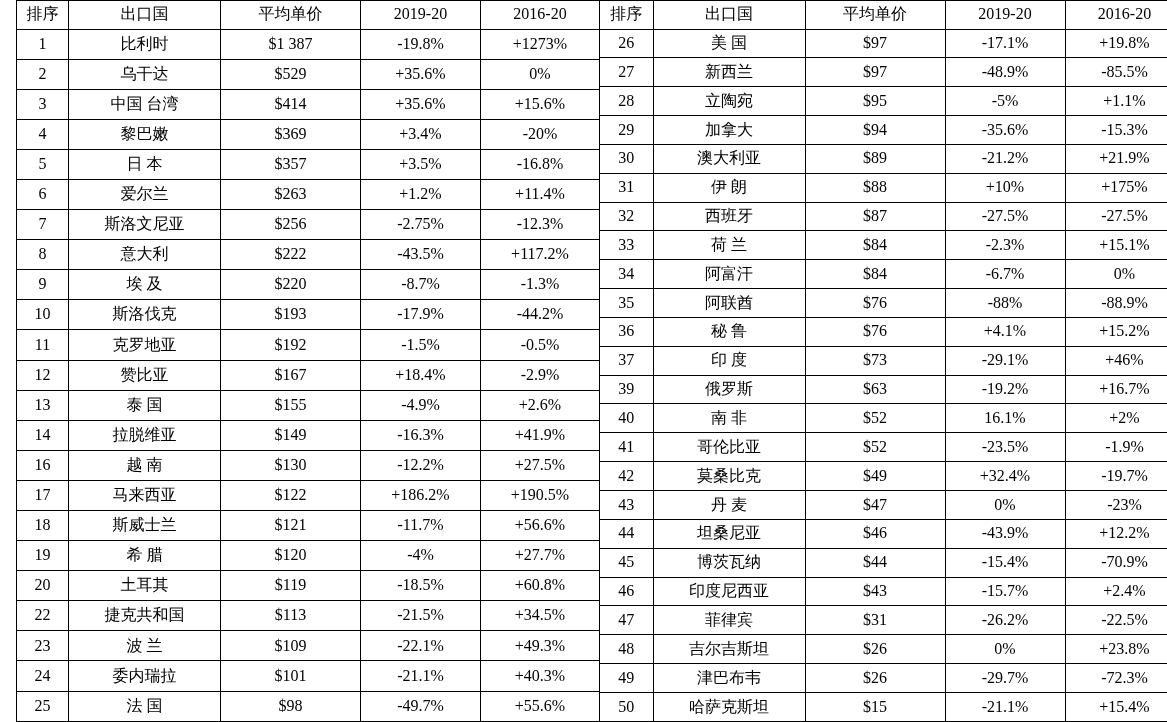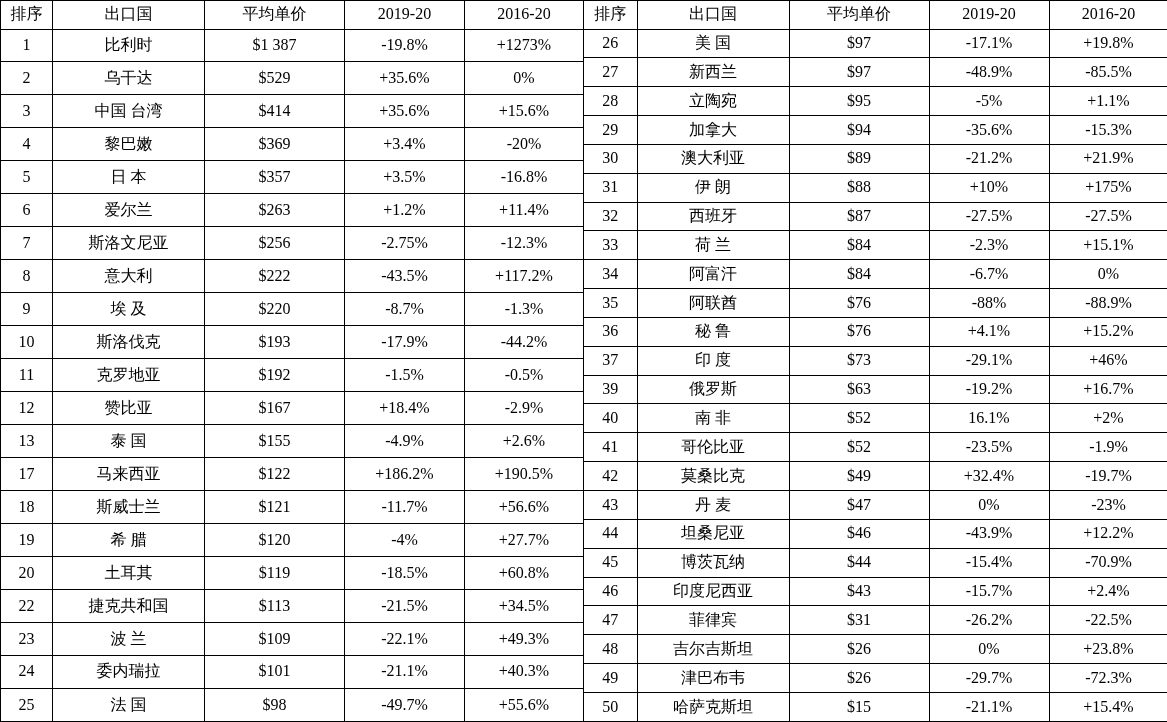--- a/index.html
+++ b/index.html
@@ -14,20 +14,21 @@
     color: #000000;
     overflow: hidden;
   }
   .sheet {
     width: 1021px;
     height: 722px;
     display: flex;
     flex-direction: row;
     align-items: stretch;
     box-sizing: border-box;
+    padding-left: 16px;
   }
   table.rank-table {
     border-collapse: collapse;
     table-layout: fixed;
     width: 583px;
     height: 722px;
     font-size: 16px;
   }
   table.rank-table.right {
     width: 584px;
@@ -180,20 +181,34 @@
           <td>-2.9%</td>
         </tr>
       <tr>
           <td class="rank-cell">13</td>
           <td>泰  国</td>
           <td>$155</td>
           <td>-4.9%</td>
           <td>+2.6%</td>
         </tr>
       <tr>
+          <td class="rank-cell">14</td>
+          <td>拉脱维亚</td>
+          <td>$149</td>
+          <td>-16.3%</td>
+          <td>+41.9%</td>
+        </tr>
+      <tr>
+          <td class="rank-cell">16</td>
+          <td>越  南</td>
+          <td>$130</td>
+          <td>-12.2%</td>
+          <td>+27.5%</td>
+        </tr>
+      <tr>
           <td class="rank-cell">17</td>
           <td>马来西亚</td>
           <td>$122</td>
           <td>+186.2%</td>
           <td>+190.5%</td>
         </tr>
       <tr>
           <td class="rank-cell">18</td>
           <td>斯威士兰</td>
           <td>$121</td>

